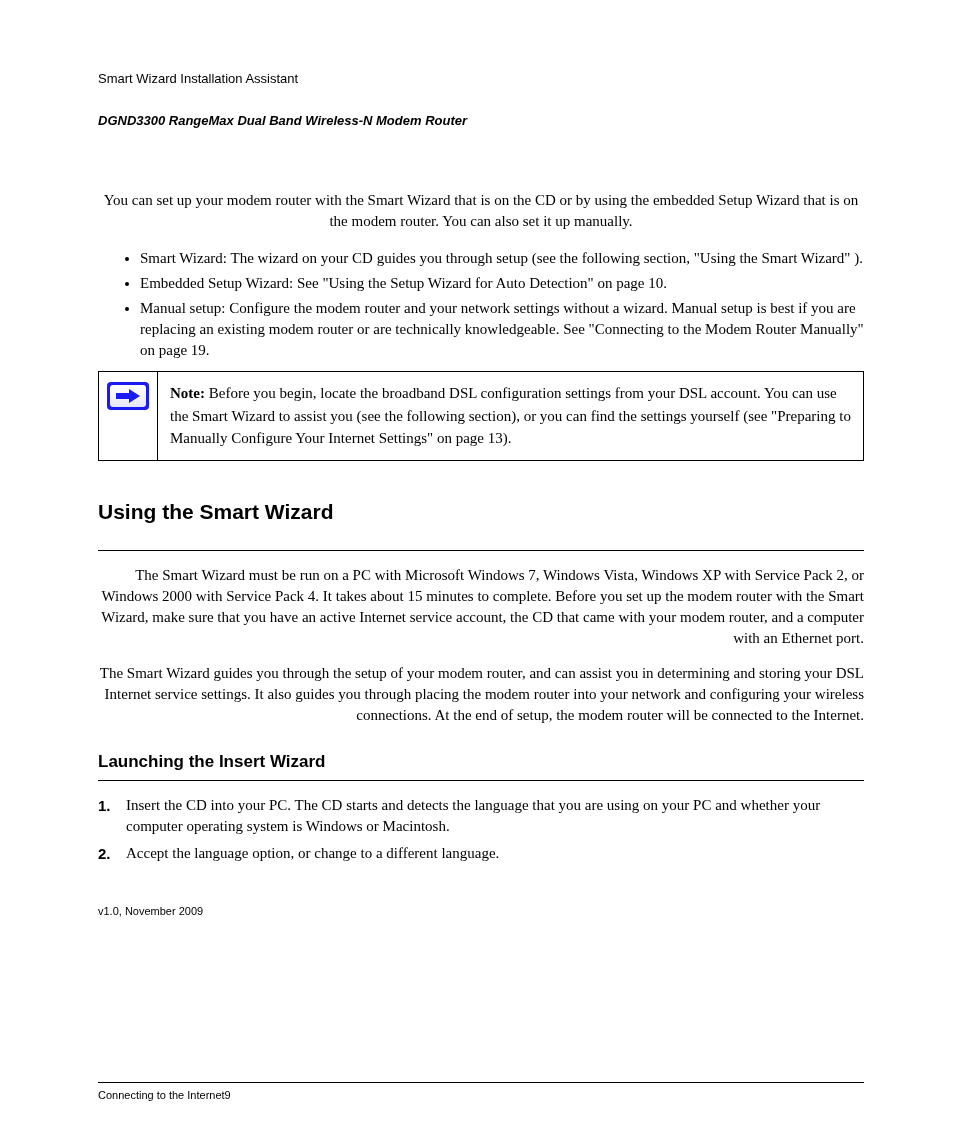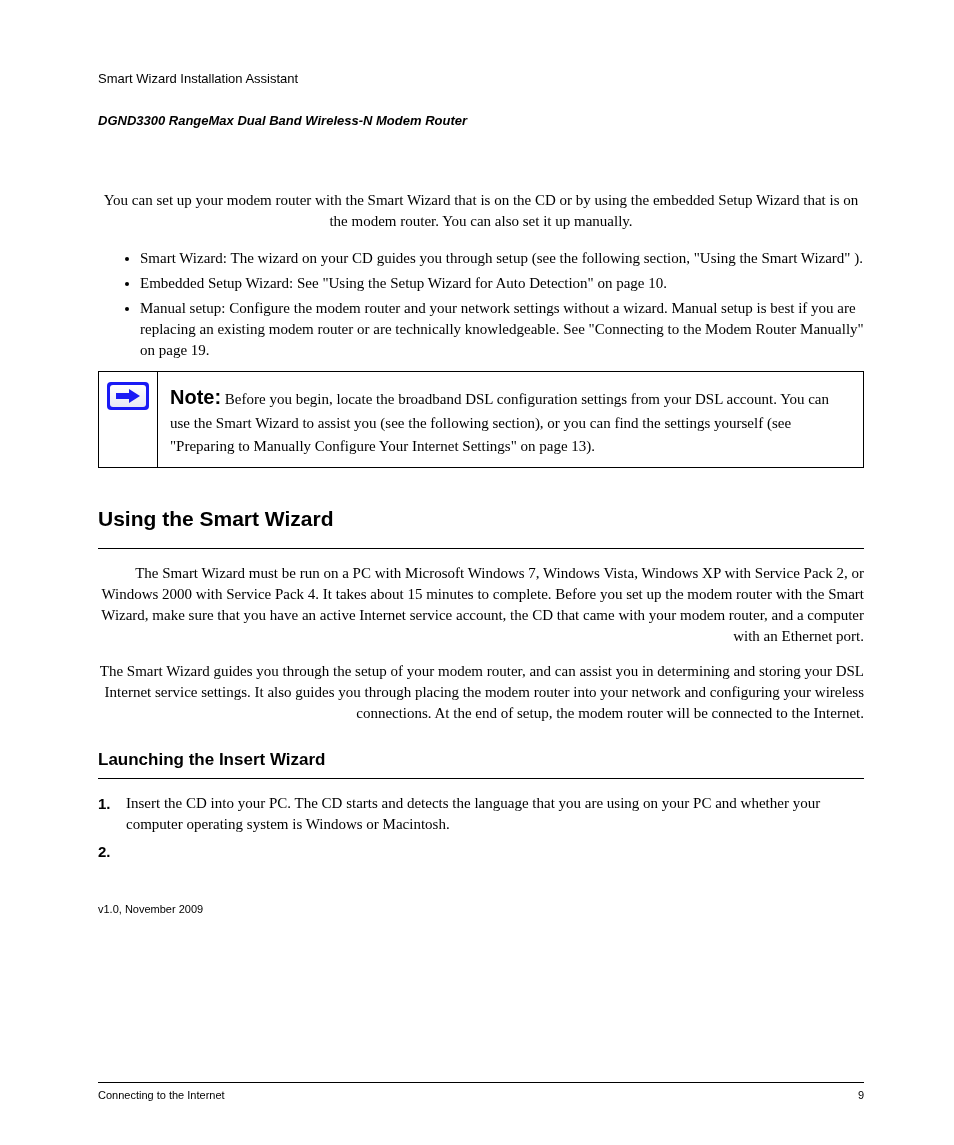--- a/index.html
+++ b/index.html
@@ -50,27 +50,27 @@
     background: #1a1af5;
     border-radius: 4px;
     display: flex; align-items: center; justify-content: center;
   }
   .arrow-inner {
     width: 36px; height: 22px;
     background: linear-gradient(#ffffff, #e8e8f5);
     border-radius: 3px;
     display: flex; align-items: center; justify-content: center;
   }
-  .note-label { font-family: Liberation Sans, sans-serif; font-weight: bold; font-size: 20px; }
+  .note-label { font-family: Liberation Serif, serif; font-weight: bold; font-size: 15px; }
   h2.section {
     font-family: Arial, Helvetica, sans-serif;
     font-weight: bold;
     font-size: 21px;
     margin: 0 0 6px 0;
-    padding-bottom: 14px;
+    padding-bottom: 24px;
     border-bottom: 1px solid #000;
   }
   .sec-para { margin: 14px 0; text-align: right; }
   h3.subsection {
     font-family: Arial, Helvetica, sans-serif;
     font-weight: bold;
     font-size: 17px;
     margin: 24px 0 6px 0;
     padding-bottom: 6px;
     border-bottom: 1px solid #000;
@@ -92,21 +92,21 @@
   .footer {
     position: absolute;
     bottom: 44px;
     left: 98px;
     right: 90px;
     border-top: 1px solid #000;
     padding-top: 6px;
     font-family: Arial, Helvetica, sans-serif;
     font-size: 11px;
     display: flex;
-    justify-content: space-between;
+    justify-content: flex-start;
   }
 </style>
 </head>
 <body>
 
 <div class="page">
 
   <div class="subheader">Smart Wizard Installation Assistant</div>
   <div class="product">DGND3300 RangeMax Dual Band Wireless-N Modem Router</div>
 
@@ -143,20 +143,21 @@
   <p class="sec-para">The Smart Wizard guides you through the setup of your modem router, and can assist you in determining and storing your DSL Internet service settings. It also guides you through placing the modem router into your network and configuring your wireless connections. At the end of setup, the modem router will be connected to the Internet.</p>
 
   <h3 class="subsection">Launching the Insert Wizard</h3>
   <ol class="steps">
     <li>
       <span class="num">1.</span>
       <span>Insert the CD into your PC. The CD starts and detects the language that you are using on your PC and whether your computer operating system is Windows or Macintosh.</span>
     </li>
     <li>
       <span class="num">2.</span>
+      <span>Accept the language option, or change to a different language.</span>
     </li>
   </ol>
 
   <div class="last-updated">v1.0, November 2009</div>
 </div>
 
 <div class="footer">
   <span>Connecting to the Internet</span>
   <span>9</span>
 </div>

